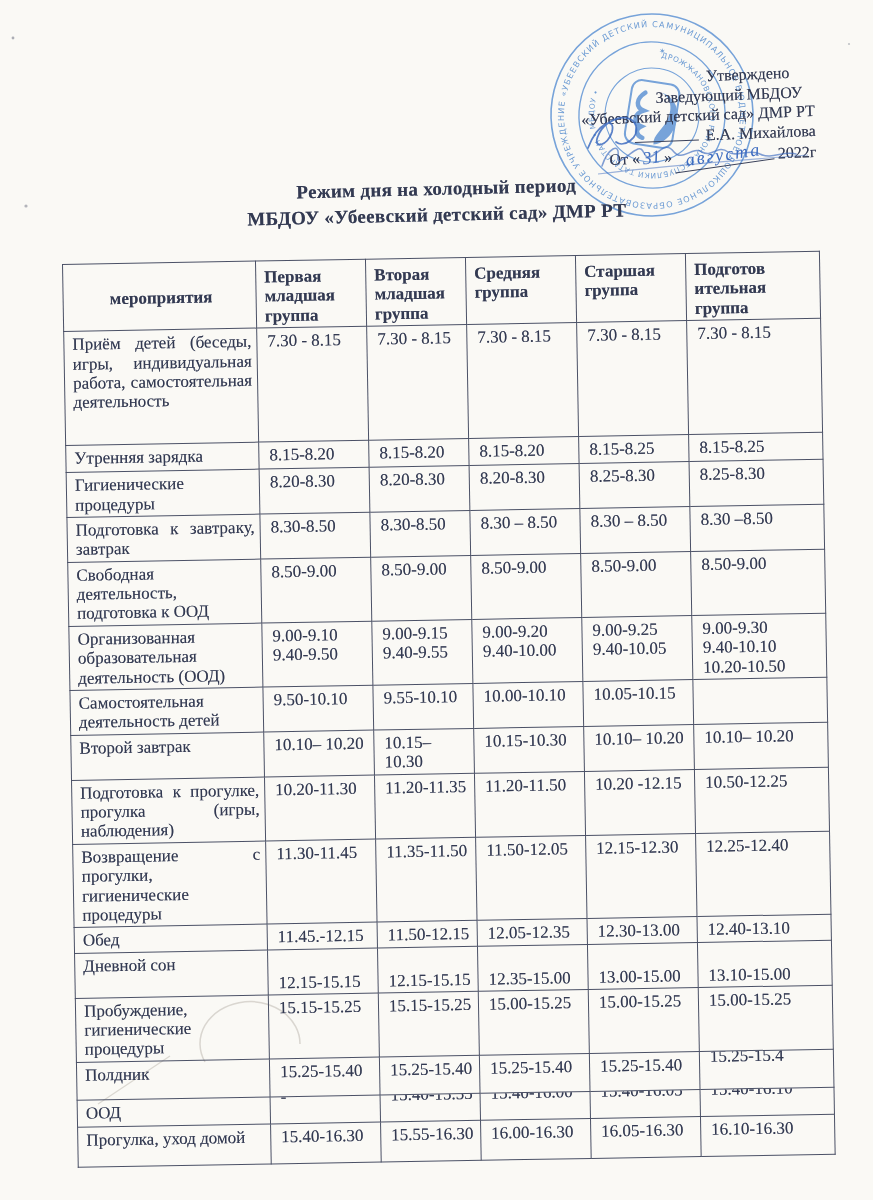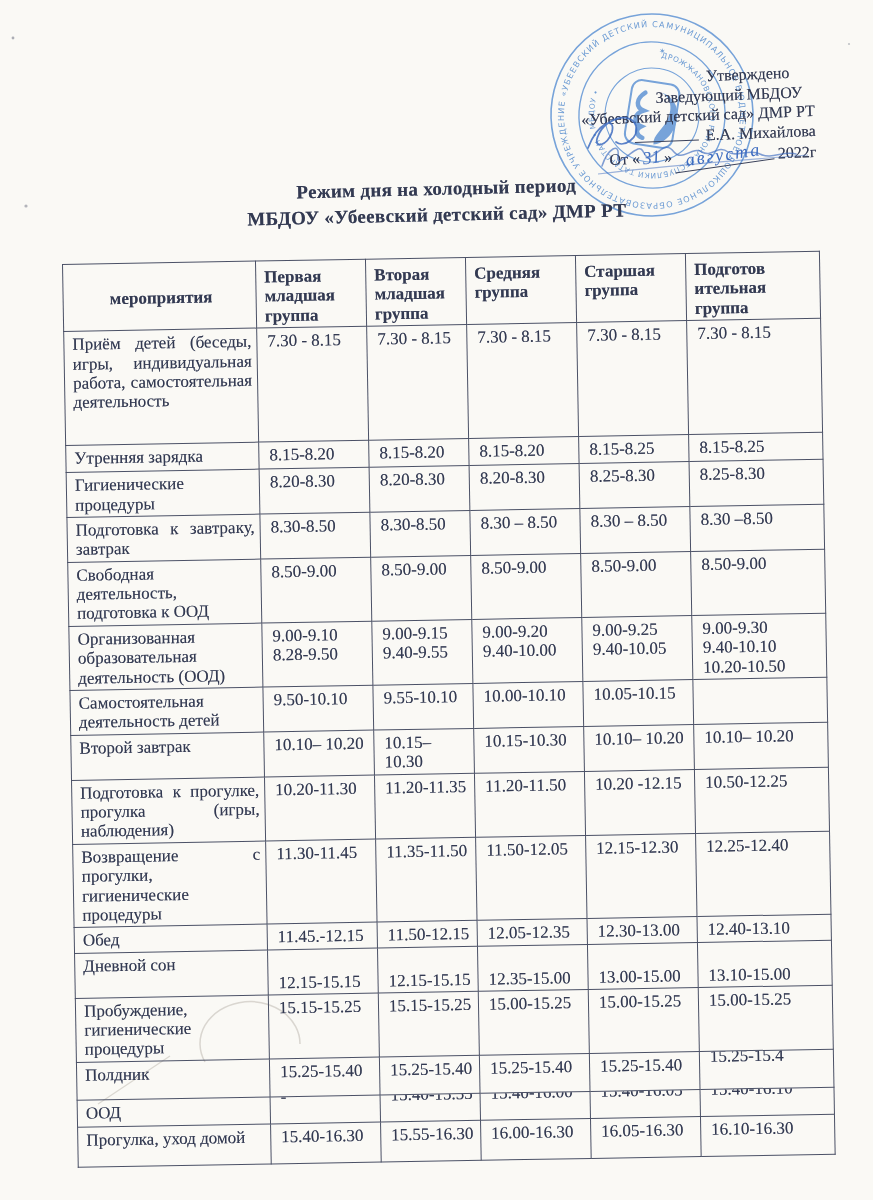--- a/index.html
+++ b/index.html
@@ -206,21 +206,21 @@
             <td class="label-cell">Свободная деятельность, подготовка к ООД</td>
             <td class="time-cell"><span class="tval">8.50-9.00</span></td>
             <td class="time-cell"><span class="tval">8.50-9.00</span></td>
             <td class="time-cell"><span class="tval">8.50-9.00</span></td>
             <td class="time-cell"><span class="tval">8.50-9.00</span></td>
             <td class="time-cell"><span class="tval">8.50-9.00</span></td>
           </tr>
           <tr class="row-5">
             <td class="label-cell">Организованная образовательная деятельность (ООД)</td>
             <td class="time-cell"><span class="tval">9.00-9.10
-8.28-9.50</span></td>
+9.40-9.50</span></td>
             <td class="time-cell"><span class="tval">9.00-9.15
 9.40-9.55</span></td>
             <td class="time-cell"><span class="tval">9.00-9.20
 9.40-10.00</span></td>
             <td class="time-cell"><span class="tval">9.00-9.25
 9.40-10.05</span></td>
             <td class="time-cell"><span class="tval">9.00-9.30
 9.40-10.10
 10.20-10.50</span></td>
           </tr>

